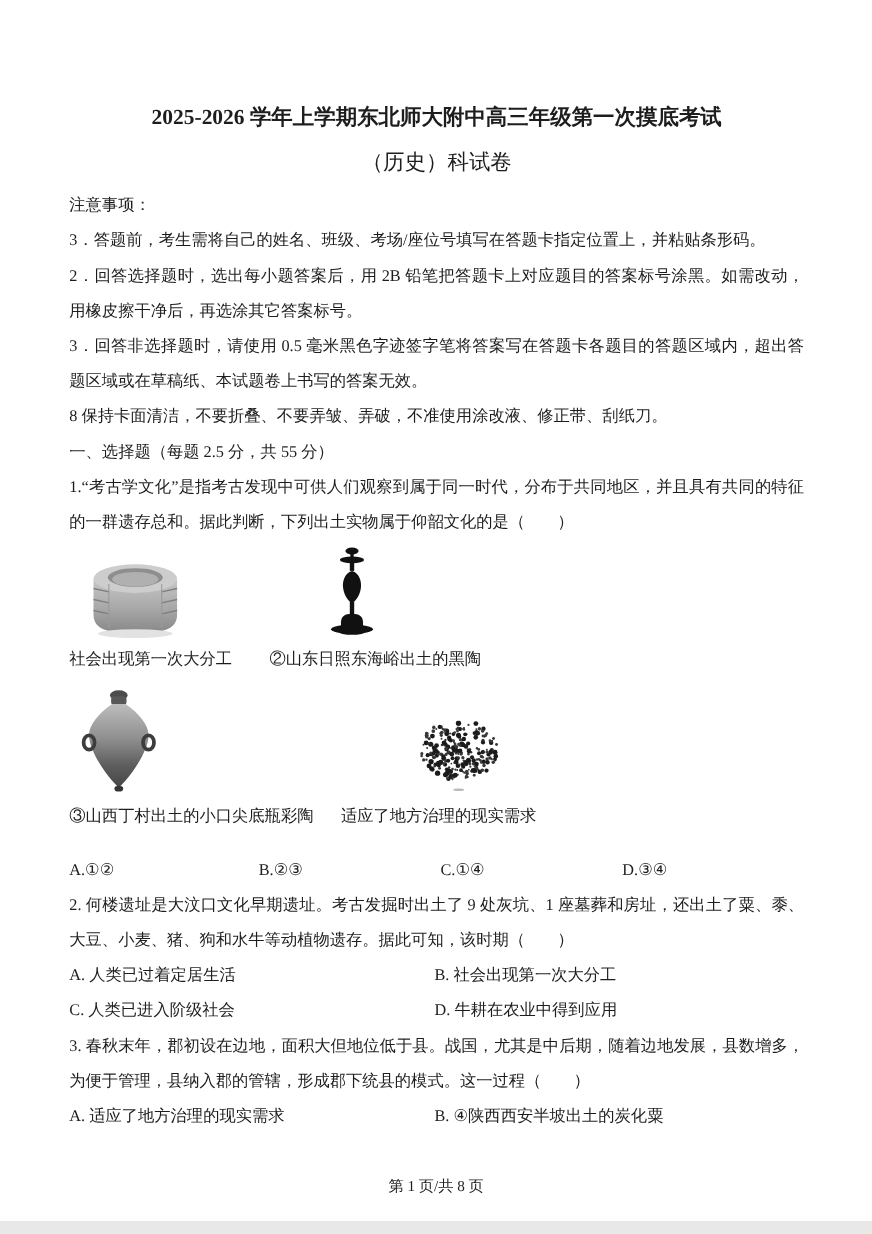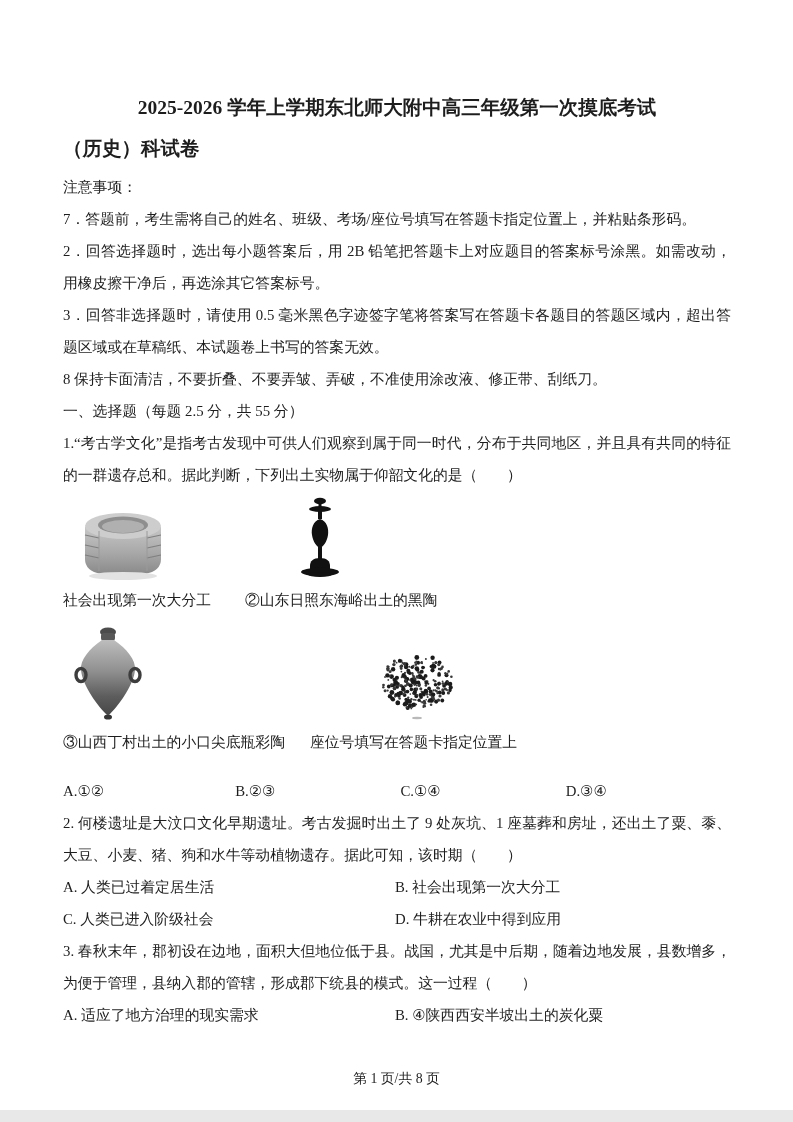--- a/index.html
+++ b/index.html
@@ -11,21 +11,21 @@
     font-family:"Liberation Serif","DejaVu Serif",serif;
     color:#1d1d1d;
     overflow:hidden;
   }
   .content{padding:96px 62px 0 63px;}
   .title{
     text-align:center;font-weight:bold;font-size:19.5px;
     line-height:1.2;margin:0 0 18px 0;
   }
   .subtitle{
-    font-weight:bold;font-size:19.5px;
+    text-align:center;font-weight:normal;font-size:19.5px;
     line-height:1.2;margin:0 0 10px 0;
   }
   .bodytext{
     font-size:14.8px;line-height:32px;margin:0;
     text-align:justify;
   }
   .section-heading{font-size:14.8px;line-height:32px;margin:0;}
   
   .fig-row{display:flex;align-items:flex-end;margin-top:6px;height:84px;}
   .fig-row2{display:flex;align-items:flex-end;margin-top:10px;height:96px;}
@@ -53,21 +53,21 @@
 </head>
 <body>
 
 <div class="page">
   <div class="content">
 
     <h1 class="title">2025-2026 学年上学期东北师大附中高三年级第一次摸底考试</h1>
     <h2 class="subtitle">（历史）科试卷</h2>
 
     <p class="bodytext">注意事项：</p>
-    <p class="bodytext">7．答题前，考生需将自己的姓名、班级、考场/座位号填写在答题卡指定位置上，并粘贴条形码。</p>
+    <p class="bodytext">3．答题前，考生需将自己的姓名、班级、考场/座位号填写在答题卡指定位置上，并粘贴条形码。</p>
     <p class="bodytext">2．回答选择题时，选出每小题答案后，用 2B 铅笔把答题卡上对应题目的答案标号涂黑。如需改动，用橡皮擦干净后，再选涂其它答案标号。</p>
     <p class="bodytext">3．回答非选择题时，请使用 0.5 毫米黑色字迹签字笔将答案写在答题卡各题目的答题区域内，超出答题区域或在草稿纸、本试题卷上书写的答案无效。</p>
     <p class="bodytext">8 保持卡面清洁，不要折叠、不要弄皱、弄破，不准使用涂改液、修正带、刮纸刀。</p>
 
     <p class="section-heading">一、选择题（每题 2.5 分，共 55 分）</p>
 
     <div>
       <p class="bodytext">1.“考古学文化”是指考古发现中可供人们观察到属于同一时代，分布于共同地区，并且具有共同的特征的一群遗存总和。据此判断，下列出土实物属于仰韶文化的是（　　）</p>
 
       <div class="fig-row">
@@ -389,21 +389,21 @@
                 <circle cx="10.8" cy="31.5" r="1.9" fill="#1b1b1b"></circle>
                 <circle cx="13.6" cy="29.6" r="1.4" fill="#383838"></circle>
                 <circle cx="65.2" cy="38.0" r="2.0" fill="#1b1b1b"></circle>
               </g>
             <ellipse cx="39" cy="63" rx="5" ry="1.2" fill="#b9b9b9"></ellipse>
           </svg>
         </div>
       </div>
       <div class="cap-row2">
         <span class="c3">③山西丁村出土的小口尖底瓶彩陶</span>
-        <span class="c4">座位号填写在答题卡指定位置上</span>
+        <span class="c4">适应了地方治理的现实需求</span>
       </div>
 
       <div class="opts4">
         <span class="o">A.①②</span>
         <span class="o">B.②③</span>
         <span class="o">C.①④</span>
         <span class="o">D.③④</span>
       </div>
     </div>
 

